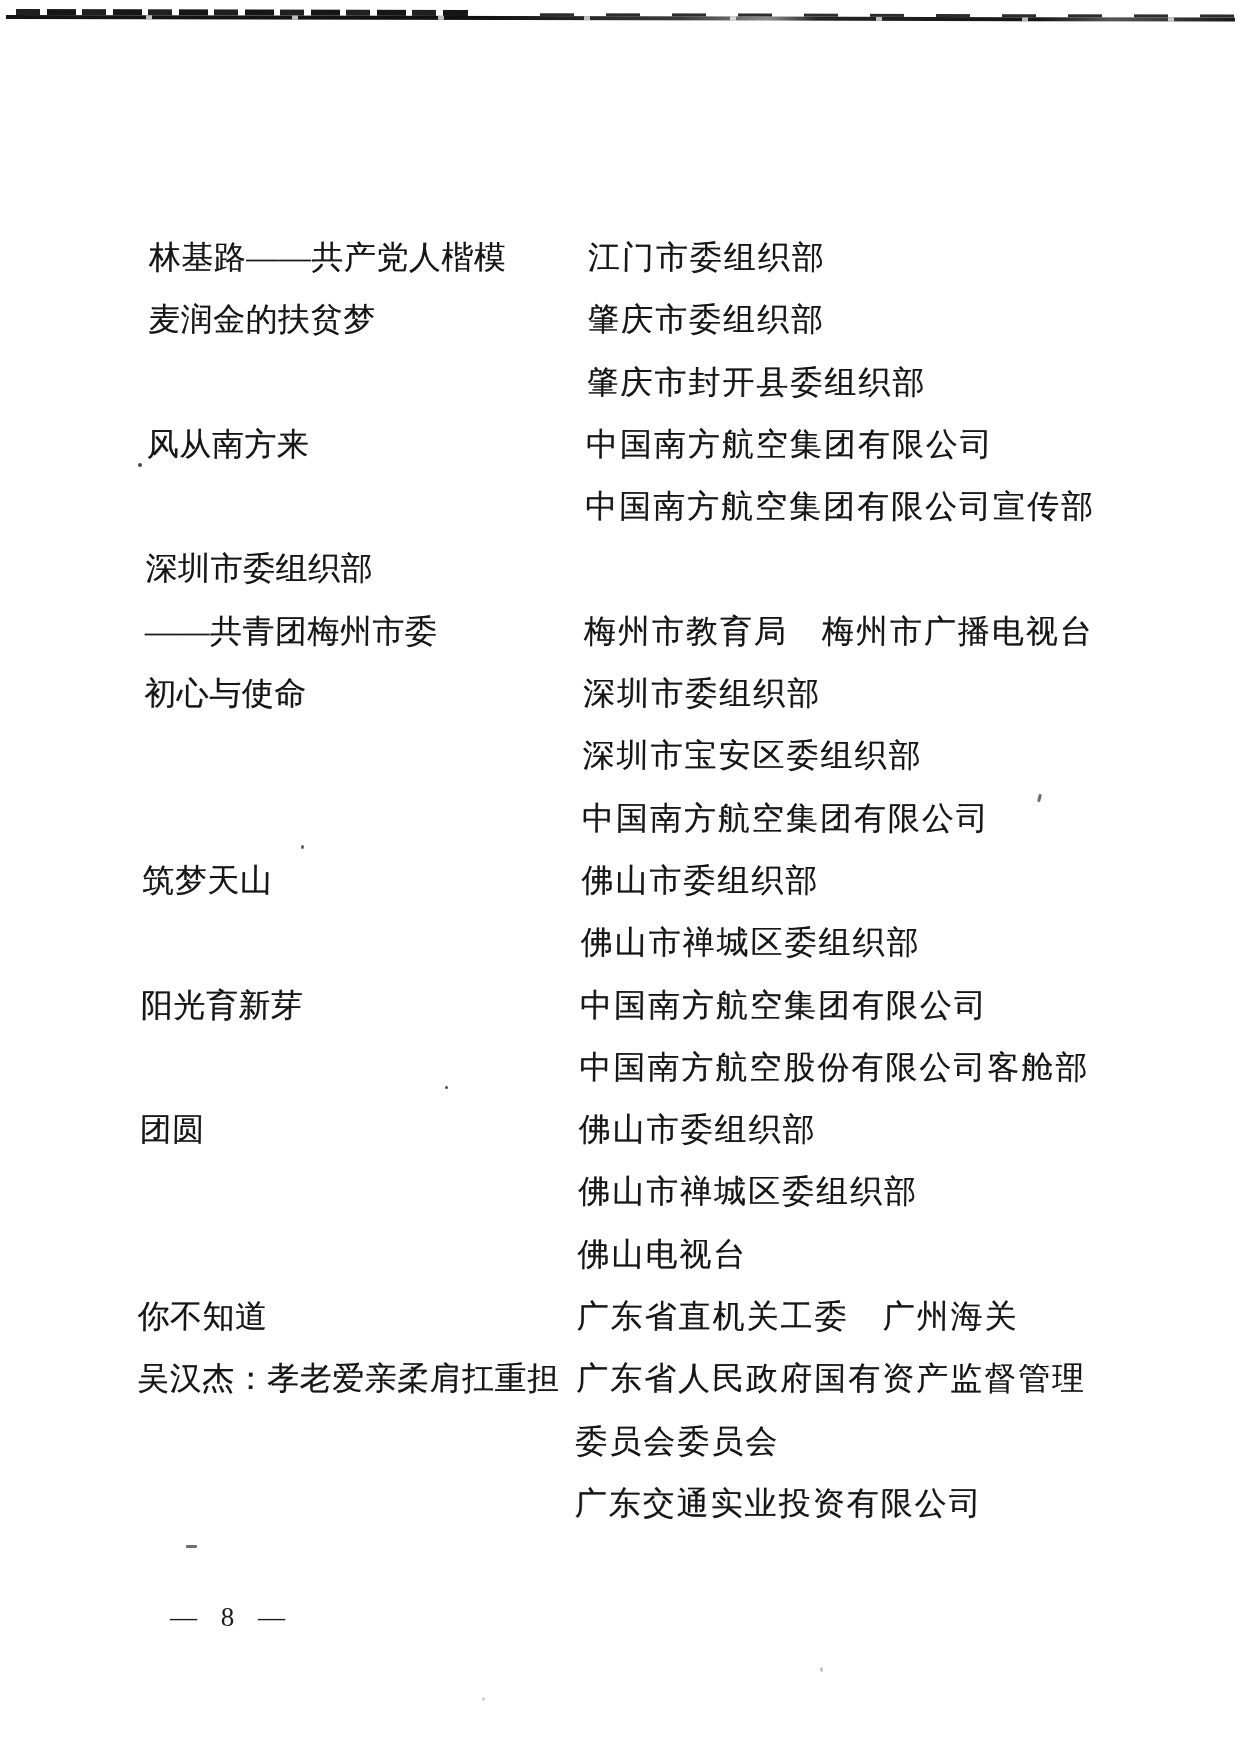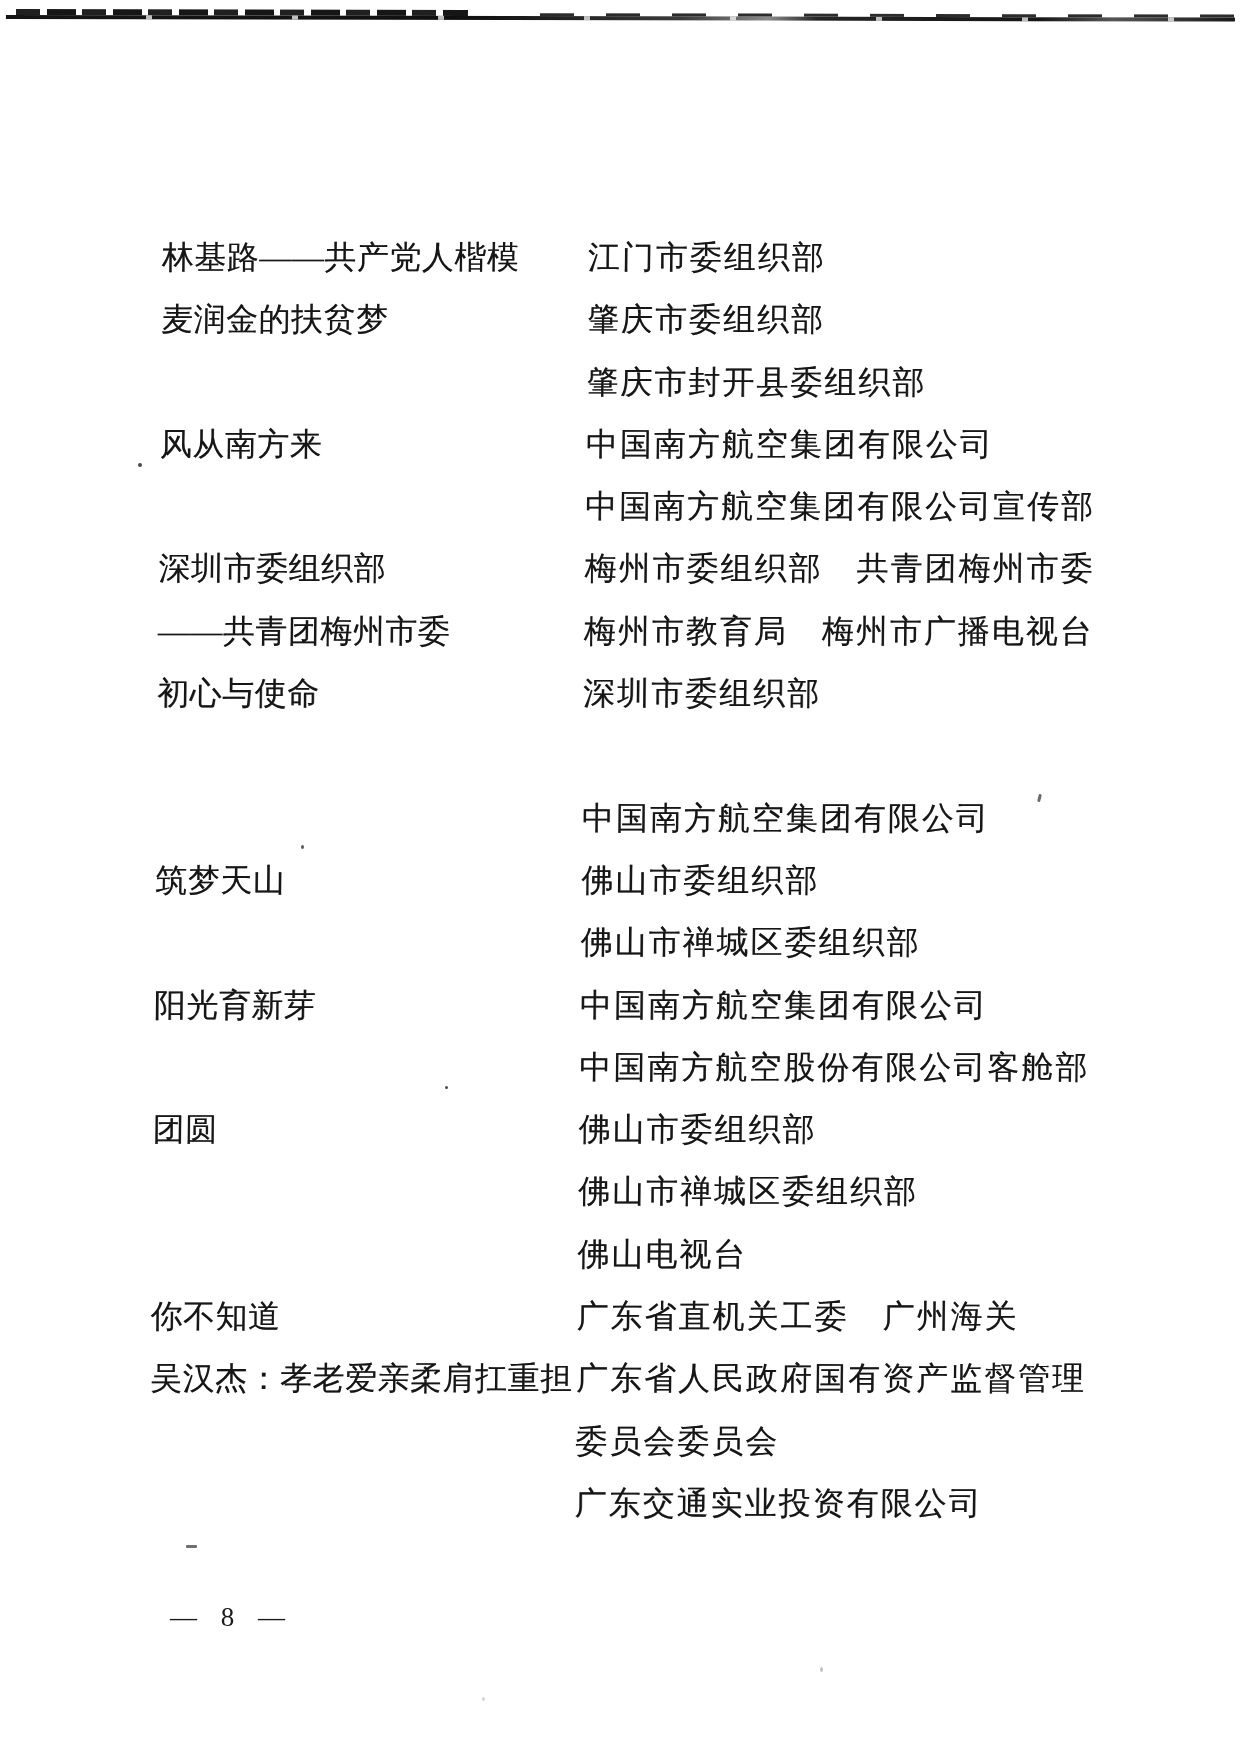--- a/index.html
+++ b/index.html
@@ -40,21 +40,21 @@
     transform: skewX(-0.6deg); transform-origin: 0 0;
   }
   .row { position: relative; height: 62.3px; }
   .row .t, .row .o {
     position: absolute; top: 3px;
     font-size: 32px; line-height: 36px;
     white-space: pre;
     color: #161616;
     text-shadow: 0.3px 0 0 rgba(20,20,20,0.55);
   }
-  .row .t { left: 162px; letter-spacing: 0.5px; }
+  .row .t { left: 149px; letter-spacing: 0.5px; }
   .row .o { left: 588px; letter-spacing: 2px; font-family: Liberation Serif, serif; }
 
   
   .pageno {
     position: absolute; left: 170px; top: 1602px;
     font-size: 27px; line-height: 30px;
     letter-spacing: 1px; word-spacing: 15px;
     white-space: pre;
     color: #1a1a1a;
   }
@@ -101,34 +101,34 @@
     <span class="o">中国南方航空集团有限公司</span>
   </div>
 
   <div class="row">
     <span class="t"></span>
     <span class="o">中国南方航空集团有限公司宣传部</span>
   </div>
 
   <div class="row">
     <span class="t">深圳市委组织部</span>
-    <span class="o">梅州市委组织部　共青团梅州市委</span>
   </div>
 
   <div class="row">
     <span class="t">——共青团梅州市委</span>
     <span class="o">梅州市教育局　梅州市广播电视台</span>
   </div>
 
   <div class="row">
     <span class="t">初心与使命</span>
     <span class="o">深圳市委组织部</span>
   </div>
 
   <div class="row">
+    <span class="o">深圳市宝安区委组织部</span>
   </div>
 
   <div class="row">
     <span class="t"></span>
     <span class="o">中国南方航空集团有限公司</span>
   </div>
 
   <div class="row">
     <span class="t">筑梦天山</span>
     <span class="o">佛山市委组织部</span>

